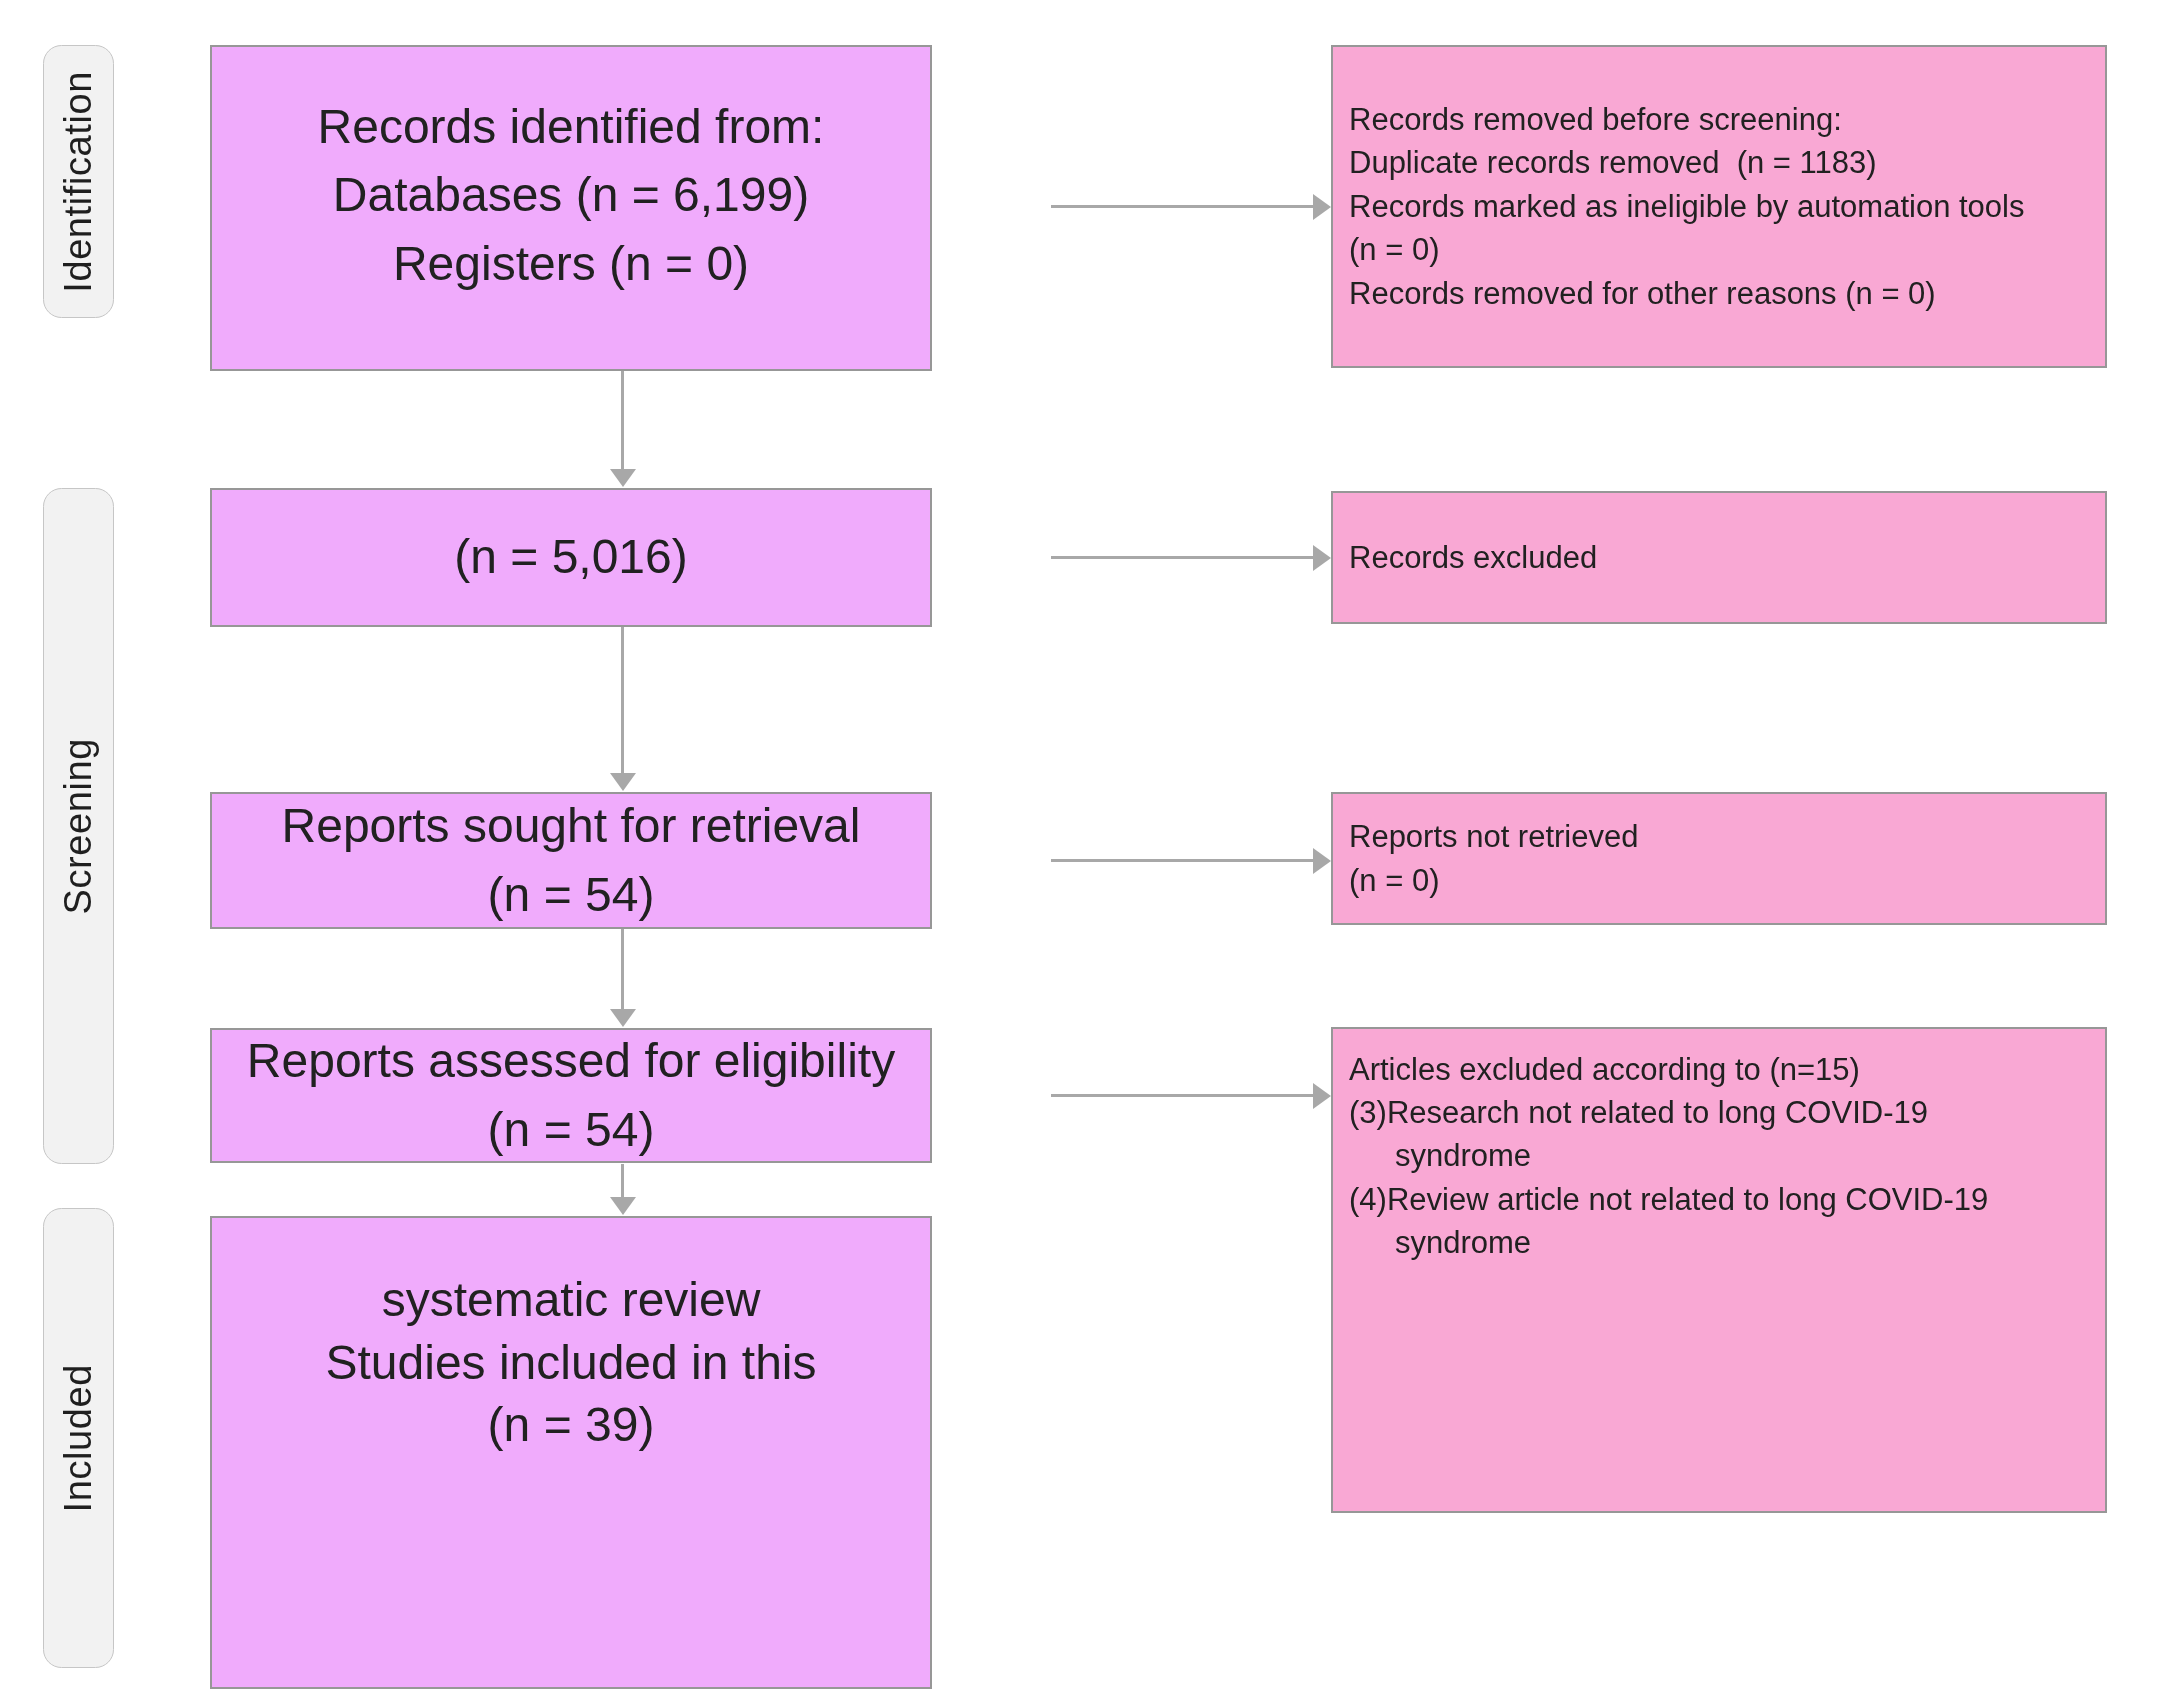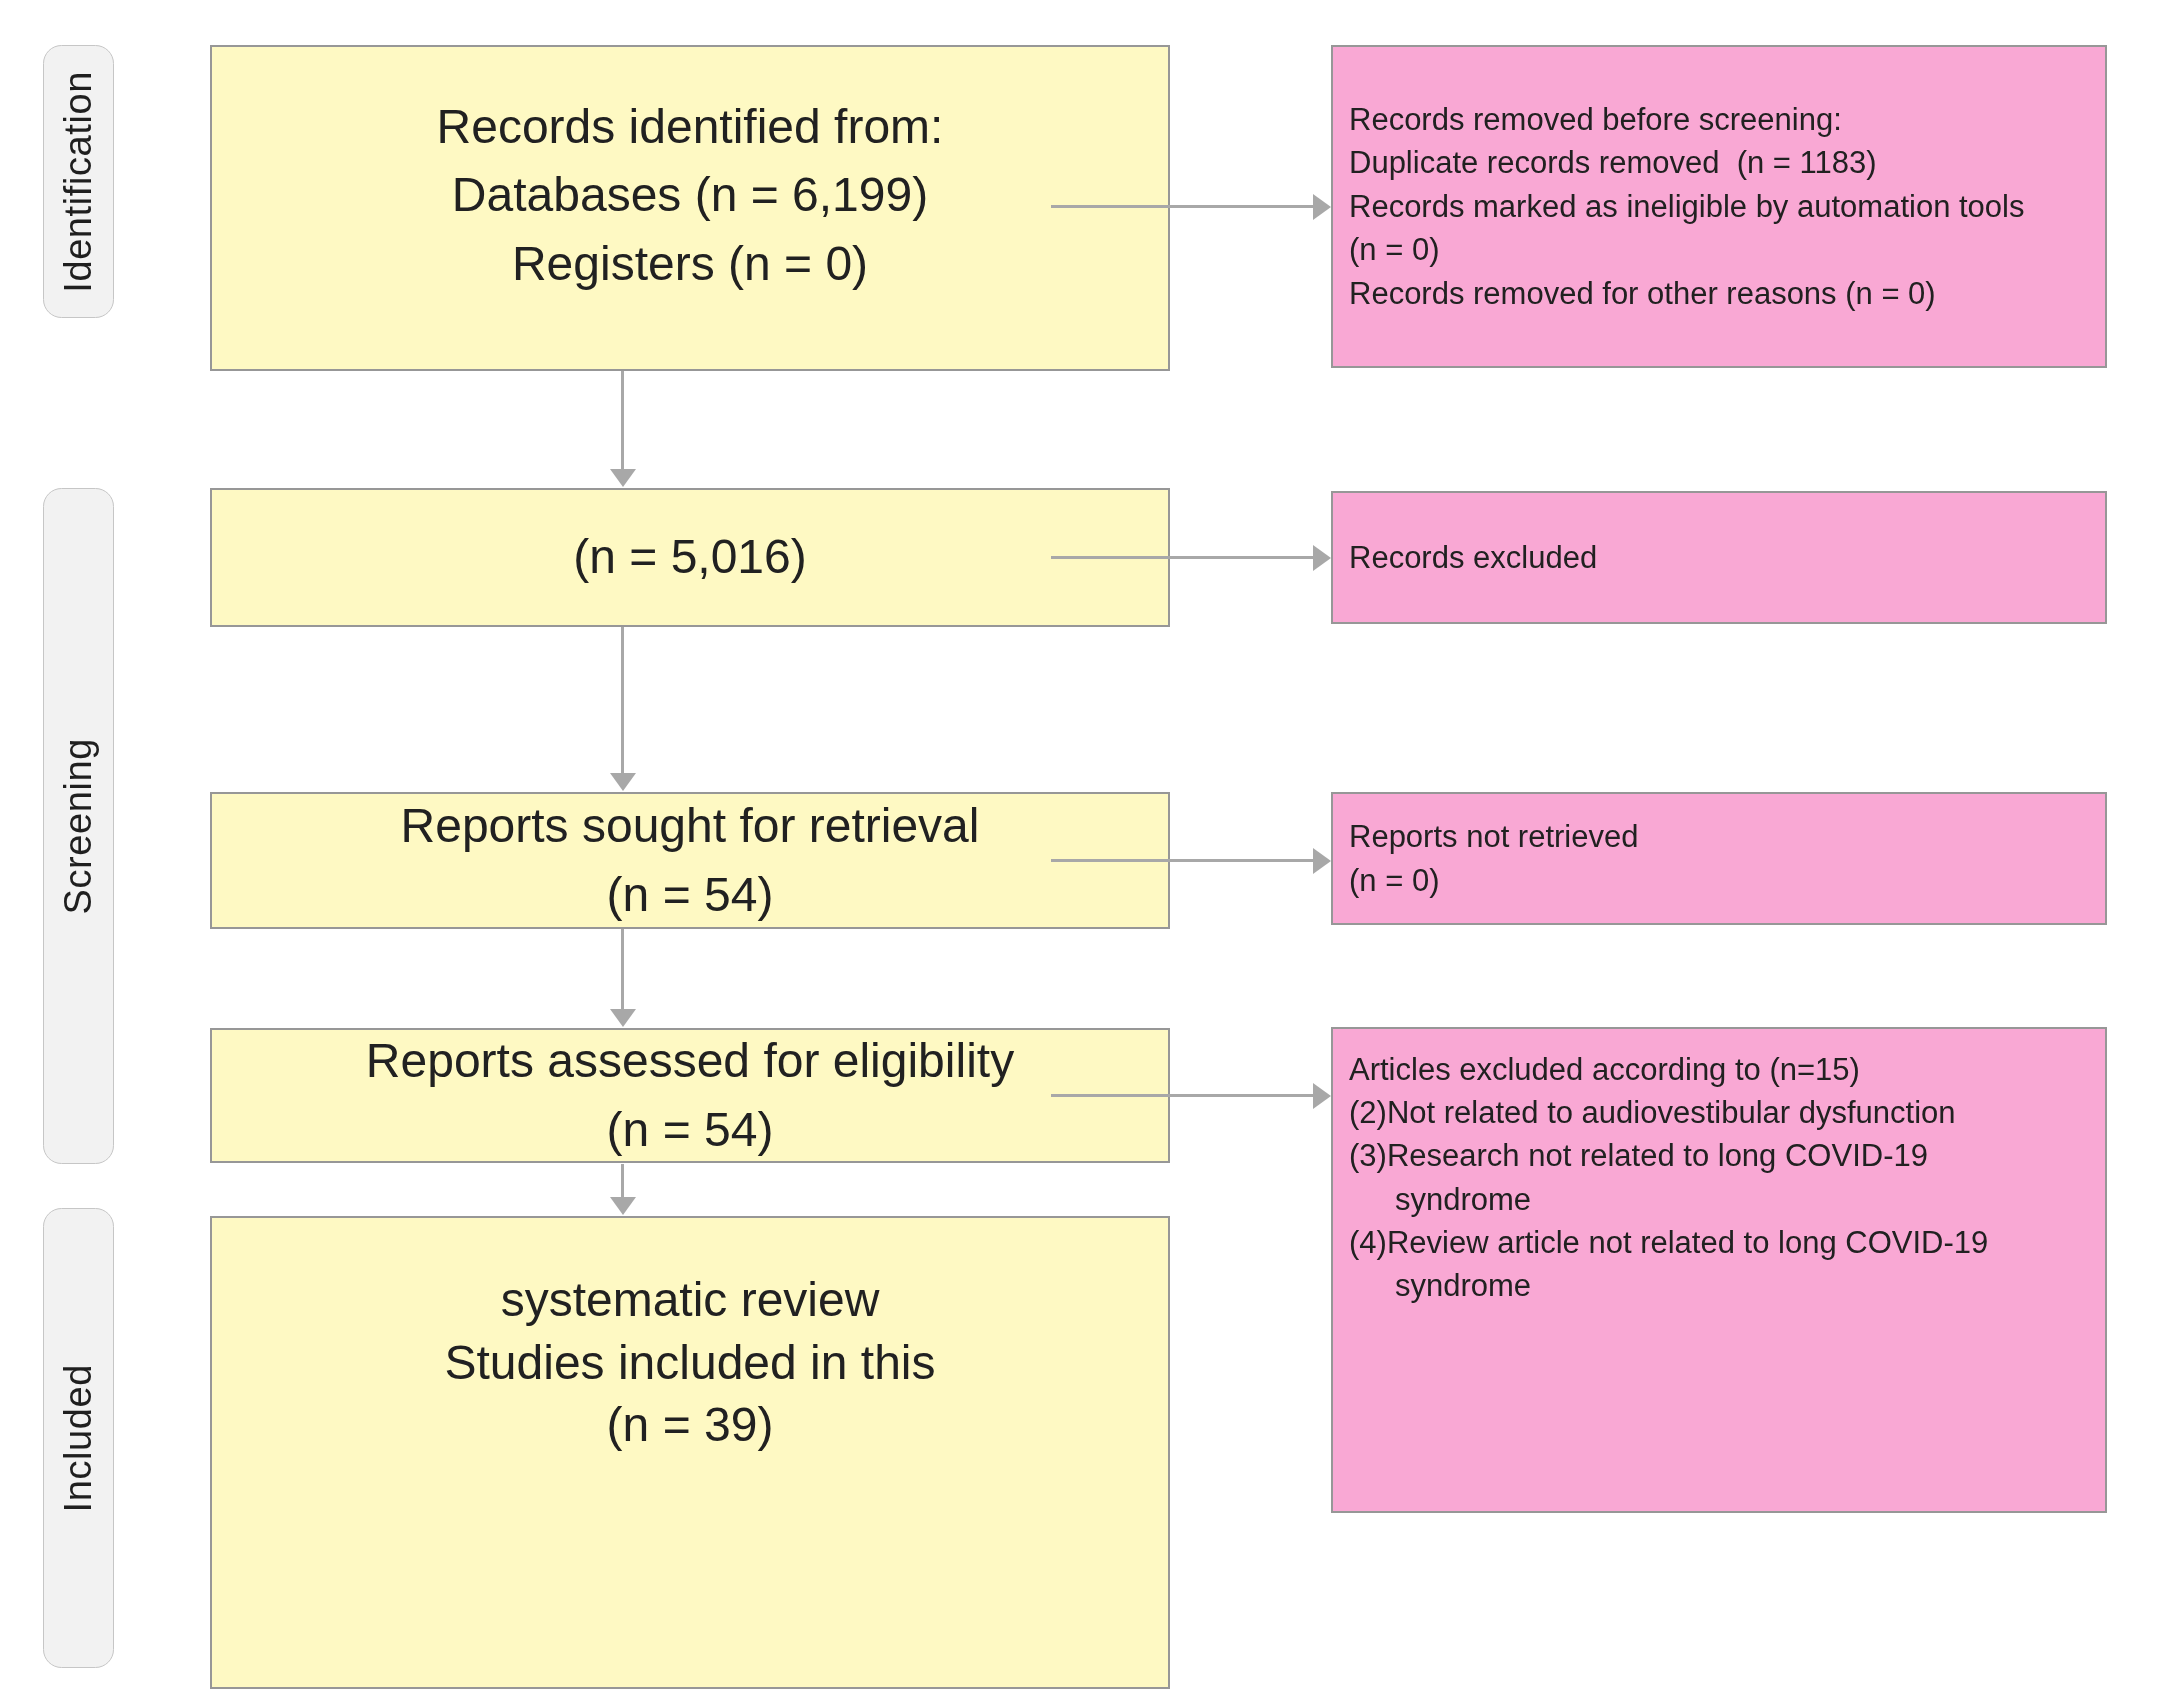--- a/index.html
+++ b/index.html
@@ -32,22 +32,22 @@
     letter-spacing:0.6px;
     color:#1f1f1f;
     white-space:nowrap;
   }
   #stage-identification{top:45px;height:273px;}
   #stage-screening{top:488px;height:676px;}
   #stage-included{top:1208px;height:460px;}
 
   
   .mbox{
-    position:absolute;left:210px;width:960px;
-    background:#fef9c3;
+    position:absolute;left:210px;width:722px;
+    background:#f0abfc;
     border:2.5px solid var(--box-border);
     box-sizing:border-box;
     display:flex;flex-direction:column;
     align-items:center;justify-content:center;
     text-align:center;
     font-size:48px;line-height:1.42;
   }
   #m1{top:45px;height:326px;padding-bottom:25px;}
   #m2{top:488px;height:139px;}
   #m3{top:792px;height:137px;}
@@ -158,21 +158,20 @@
 </div>
 <div class="sbox" id="s3">
   <div class="inner">
     <div class="line">Reports not retrieved</div>
     <div class="line">(n = 0)</div>
   </div>
 </div>
 <div class="sbox" id="s4">
   <div class="inner">
     <div class="line">Articles excluded according to (n=15)</div>
-    <div class="line hang">(2)Not related to audiovestibular dysfunction</div>
     <div class="line hang">(3)Research not related to long COVID-19 syndrome</div>
     <div class="line hang">(4)Review article not related to long COVID-19 syndrome</div>
   </div>
 </div>
 
 <div class="arrow-v" id="av1">
   <div class="shaft"></div>
   <div class="head"></div>
 </div>
 <div class="arrow-v" id="av2">

